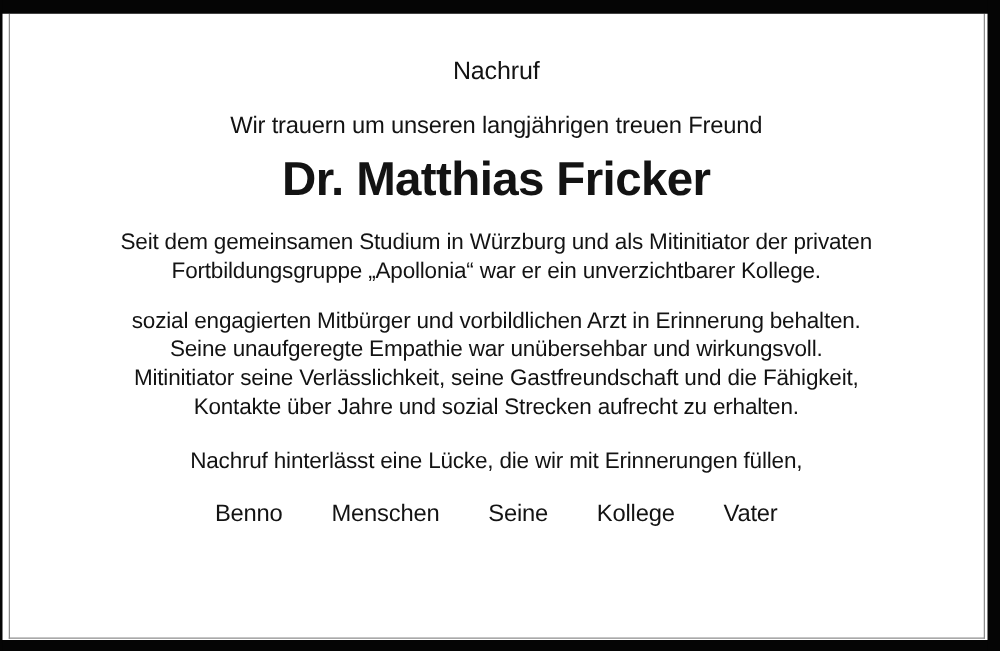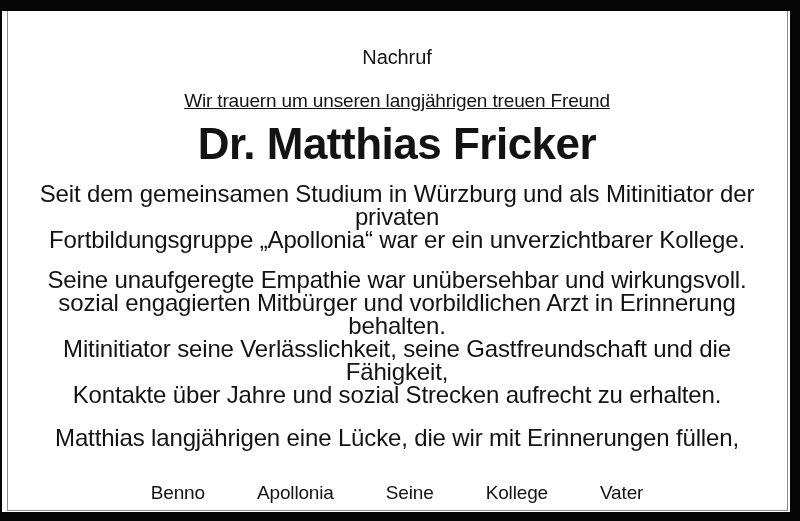--- a/index.html
+++ b/index.html
@@ -39,44 +39,43 @@
     margin-top: 34px;
     font-size: 20px;
     line-height: 24px;
     letter-spacing: -0.1px;
   }
   .intro {
     margin-top: 20px;
     font-size: 19px;
     line-height: 23px;
     letter-spacing: -0.15px;
-    text-decoration: underline;
   }
   .deceased-name {
     margin: 14px 0 0 0;
-    font-size: 44px;
+    font-size: 38px;
     line-height: 36px;
     font-weight: bold;
     letter-spacing: -0.5px;
   }
   .para {
-    font-size: 24px;
+    font-size: 18px;
     line-height: 23px;
     letter-spacing: -0.15px;
   }
   .para-1 { margin-top: 20px; }
   .para-2 { margin-top: 17px; }
   .para-3 { margin-top: 20px; }
   .signatories {
-    margin-top: 32px;
+    margin-top: 20px;
     font-size: 19px;
     line-height: 23px;
     display: flex;
     justify-content: center;
-    gap: 52px;
+    gap: 39px;
     letter-spacing: -0.15px;
   }
 </style>
 </head>
 <body>
 
 <div class="page">
 
   <div class="frame-top"></div>
   <div class="frame-bottom"></div>
@@ -91,32 +90,32 @@
     <div class="intro">Wir trauern um unseren langjährigen treuen Freund</div>
 
     <h1 class="deceased-name">Dr. Matthias Fricker</h1>
 
     <div class="para para-1">
       <div class="line">Seit dem gemeinsamen Studium in Würzburg und als Mitinitiator der privaten</div>
       <div class="line">Fortbildungsgruppe „Apollonia“ war er ein unverzichtbarer Kollege.</div>
     </div>
 
     <div class="para para-2">
+      <div class="line">sozial engagierten Mitbürger und vorbildlichen Arzt in Erinnerung behalten.</div>
       <div class="line">Seine unaufgeregte Empathie war unübersehbar und wirkungsvoll.</div>
-      <div class="line">sozial engagierten Mitbürger und vorbildlichen Arzt in Erinnerung behalten.</div>
       <div class="line">Mitinitiator seine Verlässlichkeit, seine Gastfreundschaft und die Fähigkeit,</div>
       <div class="line">Kontakte über Jahre und sozial Strecken aufrecht zu erhalten.</div>
     </div>
 
     <div class="para para-3">
-      <div class="line">Matthias langjährigen eine Lücke, die wir mit Erinnerungen füllen,</div>
+      <div class="line">Nachruf hinterlässt eine Lücke, die wir mit Erinnerungen füllen,</div>
     </div>
 
     <div class="signatories">
       <span>Benno</span>
-      <span>Apollonia</span>
+      <span>Menschen</span>
       <span>Seine</span>
       <span>Kollege</span>
       <span>Vater</span>
     </div>
 
   </div>
 </div>
 
 </body></html>

